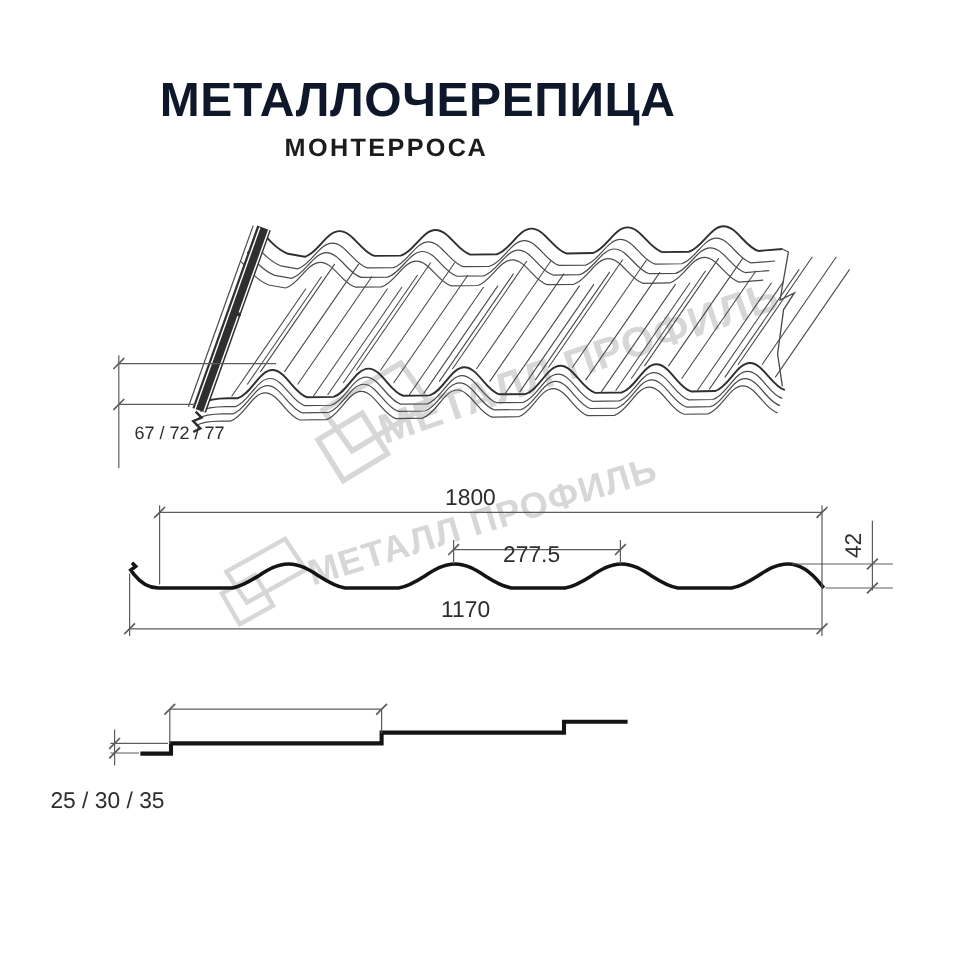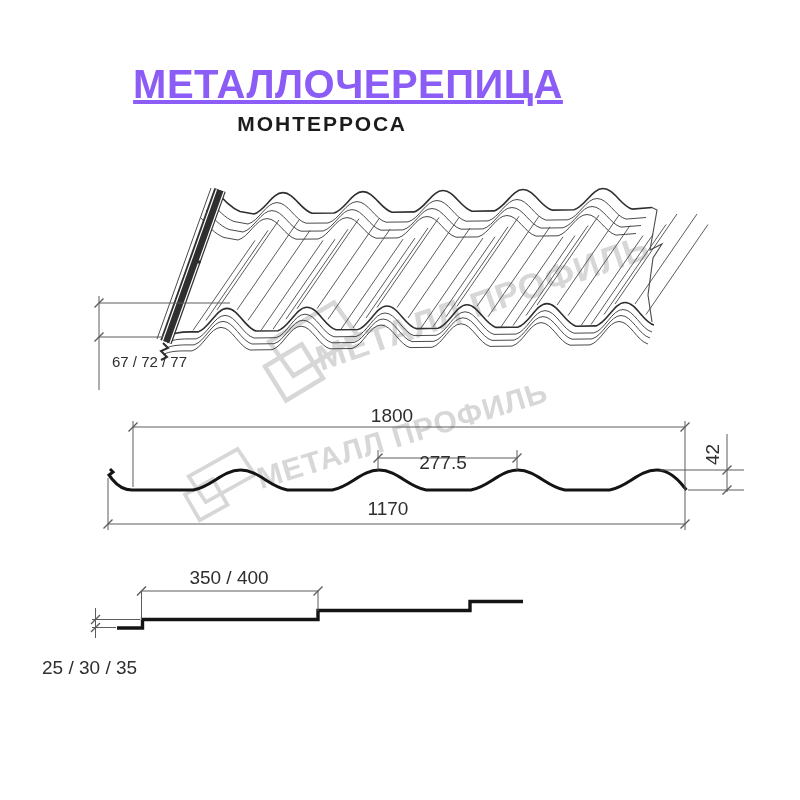--- a/index.html
+++ b/index.html
@@ -1,19 +1,19 @@
 <!DOCTYPE html>
 <html><head>
 <meta charset="utf-8">
 <style>
   html,body{margin:0;padding:0;background:#ffffff;}
   .page{position:relative;width:800px;height:800px;background:#ffffff;overflow:hidden;
         font-family:"Liberation Sans",sans-serif;}
   .title{position:absolute;left:0;top:62px;width:696px;text-align:center;
-         font-size:40px;font-weight:800;letter-spacing:.5px;color:#8b5cf6;text-decoration:underline;}
+         font-size:40px;font-weight:800;letter-spacing:.5px;color:#0f172a;}
   .subtitle{position:absolute;left:0;top:112px;width:644px;text-align:center;
             font-size:21px;font-weight:600;letter-spacing:2px;color:#1c1c1c;}
   .dim{position:absolute;font-size:19px;color:#2e2e2e;white-space:nowrap;line-height:1;}
   .dim.center{text-align:center;}
   .wm-text{position:absolute;color:#d7d7d7;font-weight:700;white-space:nowrap;
            letter-spacing:1px;transform-origin:center center;}
   #wm1{left:308px;top:286px;width:330px;font-size:35px;transform:rotate(-19deg);}
   #wm2{left:252px;top:422px;width:276px;font-size:30px;transform:rotate(-17deg);}
   #lbl-42{transform:rotate(-90deg);transform-origin:center center;}
   svg{position:absolute;left:0;top:0;}
@@ -90,16 +90,15 @@
       <path d="M92,619.5 H140 M92,627.5 H116 M95.5,608 V638"></path>
       <path d="M91,624 l9,-9 M91,632 l9,-9" stroke-width="1.4"></path>
     </g>
   </svg>
 
   <div class="dim" style="left:112px;top:354px;font-size:15px;">67 / 72 / 77</div>
   <div class="dim center" style="left:352px;top:406px;width:80px;">1800</div>
   <div class="dim center" style="left:400px;top:438px;width:86px;margin-top:15px;">277.5</div>
   <div class="dim center" style="left:348px;top:499px;width:80px;">1170</div>
   <div class="dim center" id="lbl-42" style="left:698px;top:445px;width:28px;height:19px;">42</div>
-  <div class="dim center" style="left:150px;top:568px;width:158px;">350 / 400</div>
   <div class="dim" style="left:42px;top:638px;margin-top:20px;">25 / 30 / 35</div>
 
 </div>
 
 </body></html>

